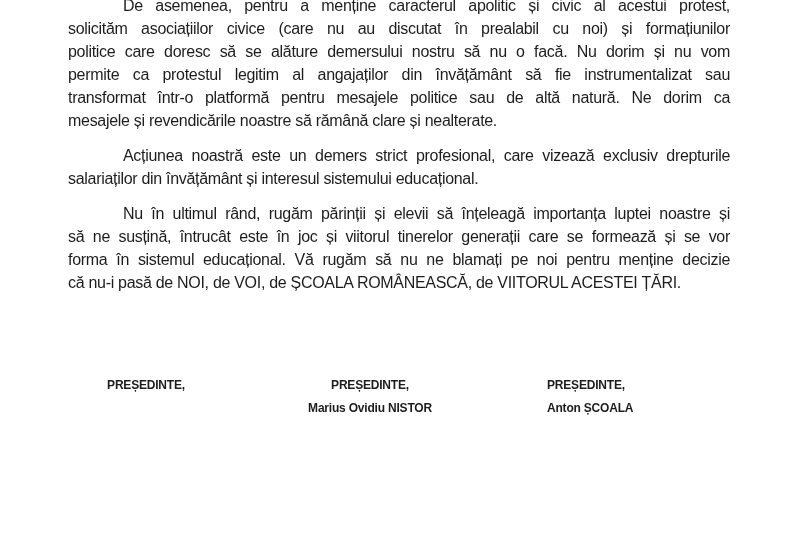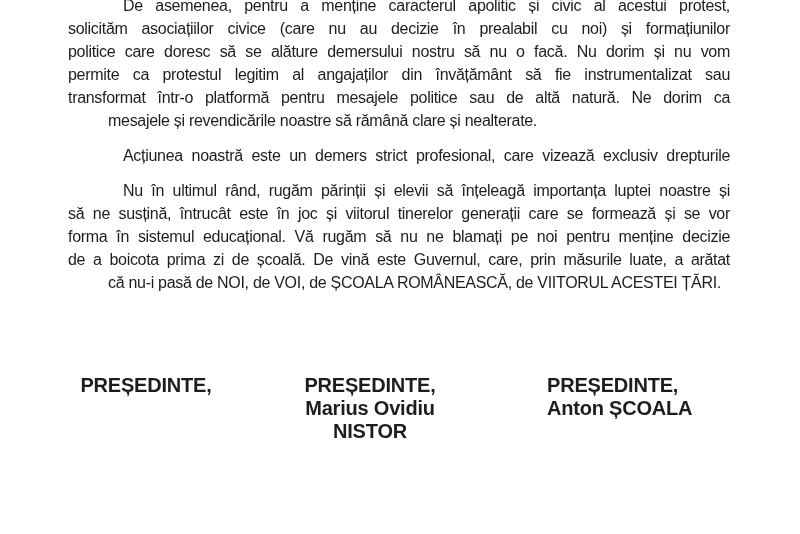--- a/index.html
+++ b/index.html
@@ -26,69 +26,68 @@
     letter-spacing: -0.3px;
   }
   .para { margin: 0; }
   .para + .para { margin-top: 12px; }
   .line {
     text-align: justify;
     text-align-last: justify;
   }
   .line.last {
     text-align-last: left;
-    margin-left: 40px;
   }
   .line.indent {
     text-indent: 55px;
   }
   .signatures {
     position: absolute;
     top: 374px;
     left: 0;
     width: 800px;
     height: 52px;
     font-weight: bold;
-    font-size: 20px;
+    font-size: 12px;
     line-height: 23px;
     letter-spacing: -0.2px;
   }
   .sig {
     position: absolute;
     top: 0;
   }
   .sig-1 { left: 76px;  width: 140px; text-align: center; }
   .sig-2 { left: 284px; width: 172px; text-align: center; }
   .sig-3 { left: 547px; width: 180px; text-align: left; }
 </style>
 </head>
 <body>
 
 <div class="page">
 
   <div class="textblock">
 
     <div class="para">
       <div class="line indent">De asemenea, pentru a menține caracterul apolitic și civic al acestui protest,</div>
-      <div class="line">solicităm  asociațiilor civice (care nu au decizie în prealabil cu noi) și formațiunilor</div>
+      <div class="line">solicităm  asociațiilor civice (care nu au discutat în prealabil cu noi) și formațiunilor</div>
       <div class="line">politice care doresc să se alăture demersului nostru să nu o facă. Nu dorim și nu vom</div>
       <div class="line">permite ca protestul legitim al angajaților din învățământ să fie instrumentalizat sau</div>
       <div class="line">transformat într-o platformă pentru mesajele politice sau de altă natură. Ne dorim ca</div>
       <div class="line last">mesajele și revendicările noastre să rămână clare și nealterate.</div>
     </div>
 
     <div class="para">
       <div class="line indent">Acțiunea noastră este un demers strict profesional, care vizează exclusiv drepturile</div>
+      <div class="line last">salariaților din învățământ și interesul sistemului educațional.</div>
     </div>
 
     <div class="para">
       <div class="line indent">Nu în ultimul rând, rugăm părinții și elevii să înțeleagă importanța luptei noastre și</div>
       <div class="line">să ne susțină, întrucât este în joc și viitorul tinerelor generații care se formează și se vor</div>
       <div class="line">forma în sistemul educațional. Vă rugăm să nu ne blamați pe noi pentru menține decizie</div>
-      <div class="line">de a boicota prima zi de școală. De vină este Guvernul, care, prin măsurile luate, a arătat</div>
       <div class="line last">că nu-i pasă de NOI, de VOI, de ȘCOALA ROMÂNEASCĂ, de VIITORUL ACESTEI ȚĂRI.</div>
     </div>
 
   </div>
 
   <div class="signatures">
 
     <div class="sig sig-1">
       <div>PREȘEDINTE,</div>
     </div>

